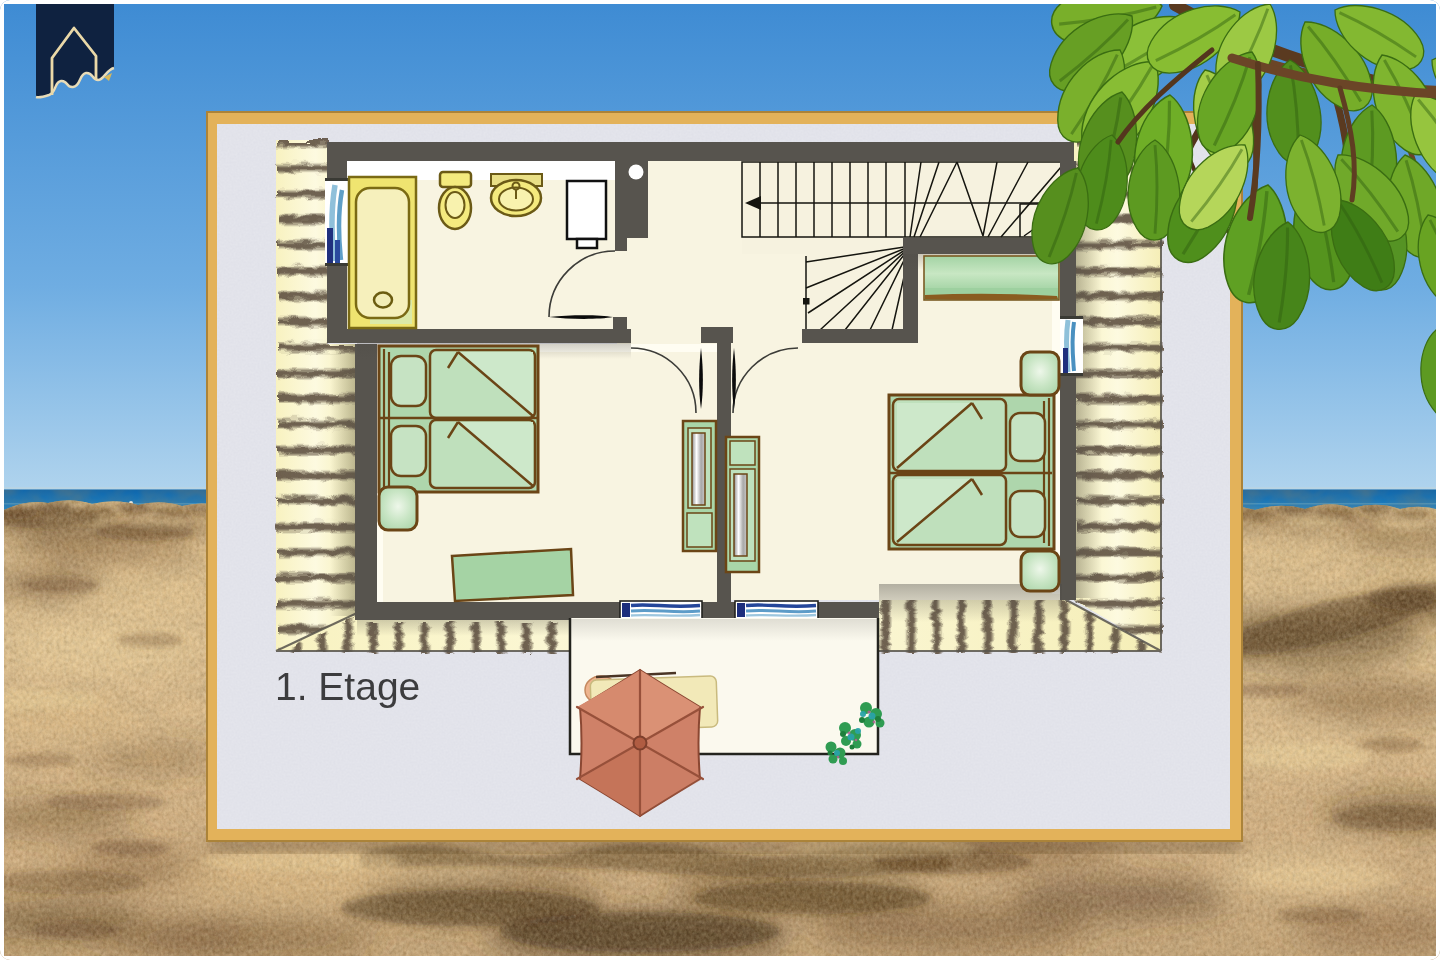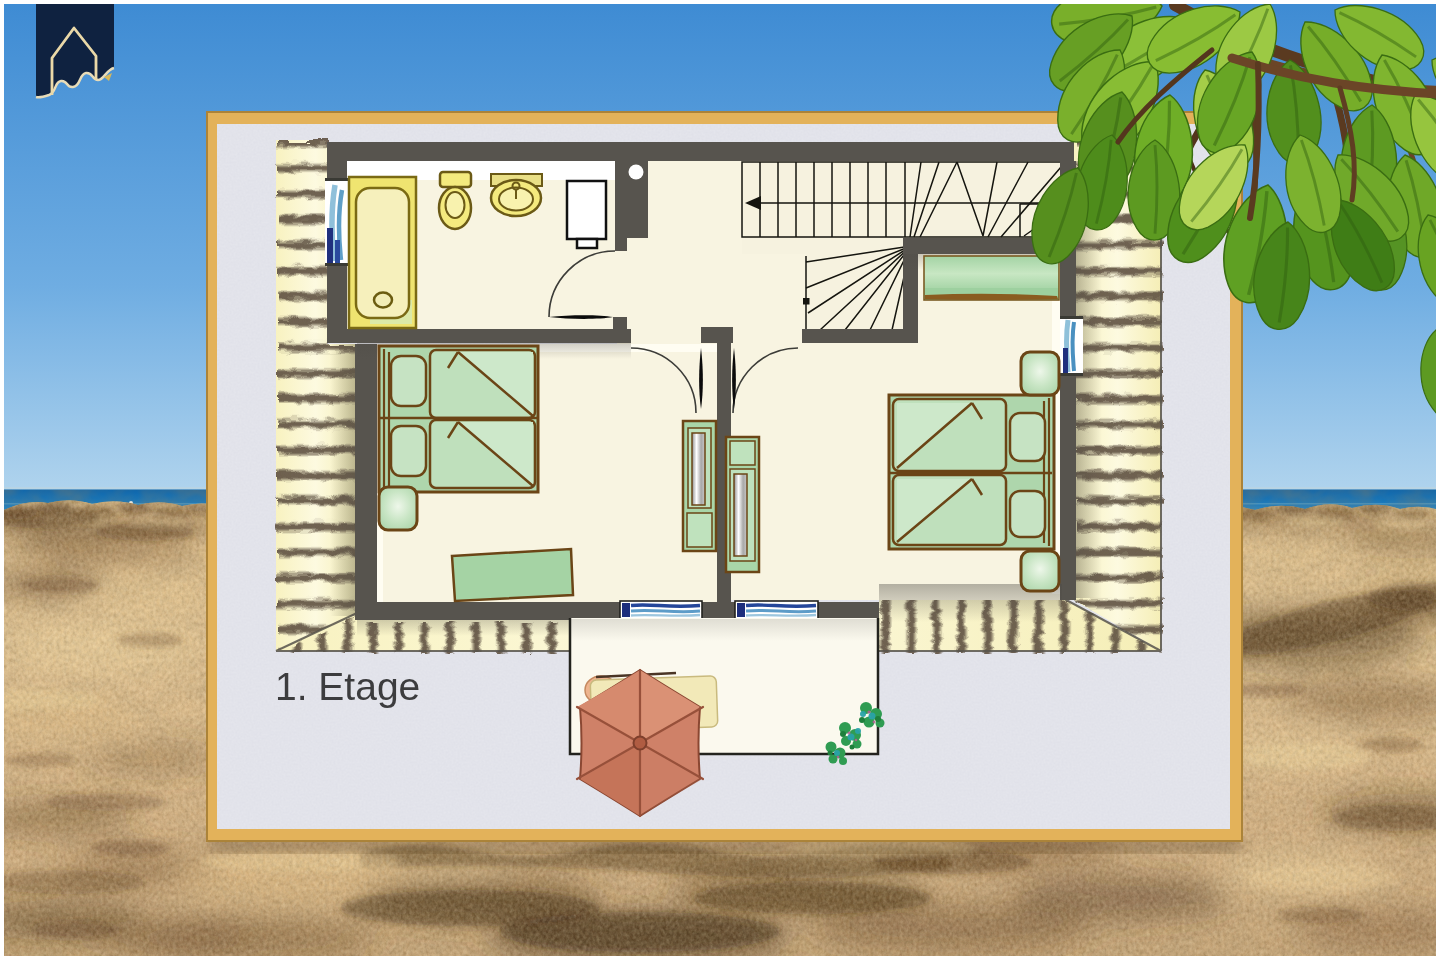--- a/index.html
+++ b/index.html
@@ -1,16 +1,16 @@
 <!DOCTYPE html>
 <html><head>
 <meta charset="utf-8">
 <style>
 html,body{margin:0;padding:0;background:#fff;}
-#page{position:relative;width:1440px;height:960px;overflow:hidden;background:#fff;font-family:"Liberation Sans",sans-serif;}
+#page{position:relative;width:1440px;height:960px;overflow:hidden;background:#fff;font-family:"Liberation Sans",sans-serif;border-radius:10px;}
 </style>
 </head>
 <body>
 <div id="page">
 <svg width="1440" height="960" viewBox="0 0 1440 960">
 <defs>
   <linearGradient id="skyG" x1="0" y1="0" x2="0" y2="1">
     <stop offset="0" stop-color="#3e8bd3"></stop>
     <stop offset="0.55" stop-color="#6fadE2"></stop>
     <stop offset="1" stop-color="#b9d9ef"></stop>

